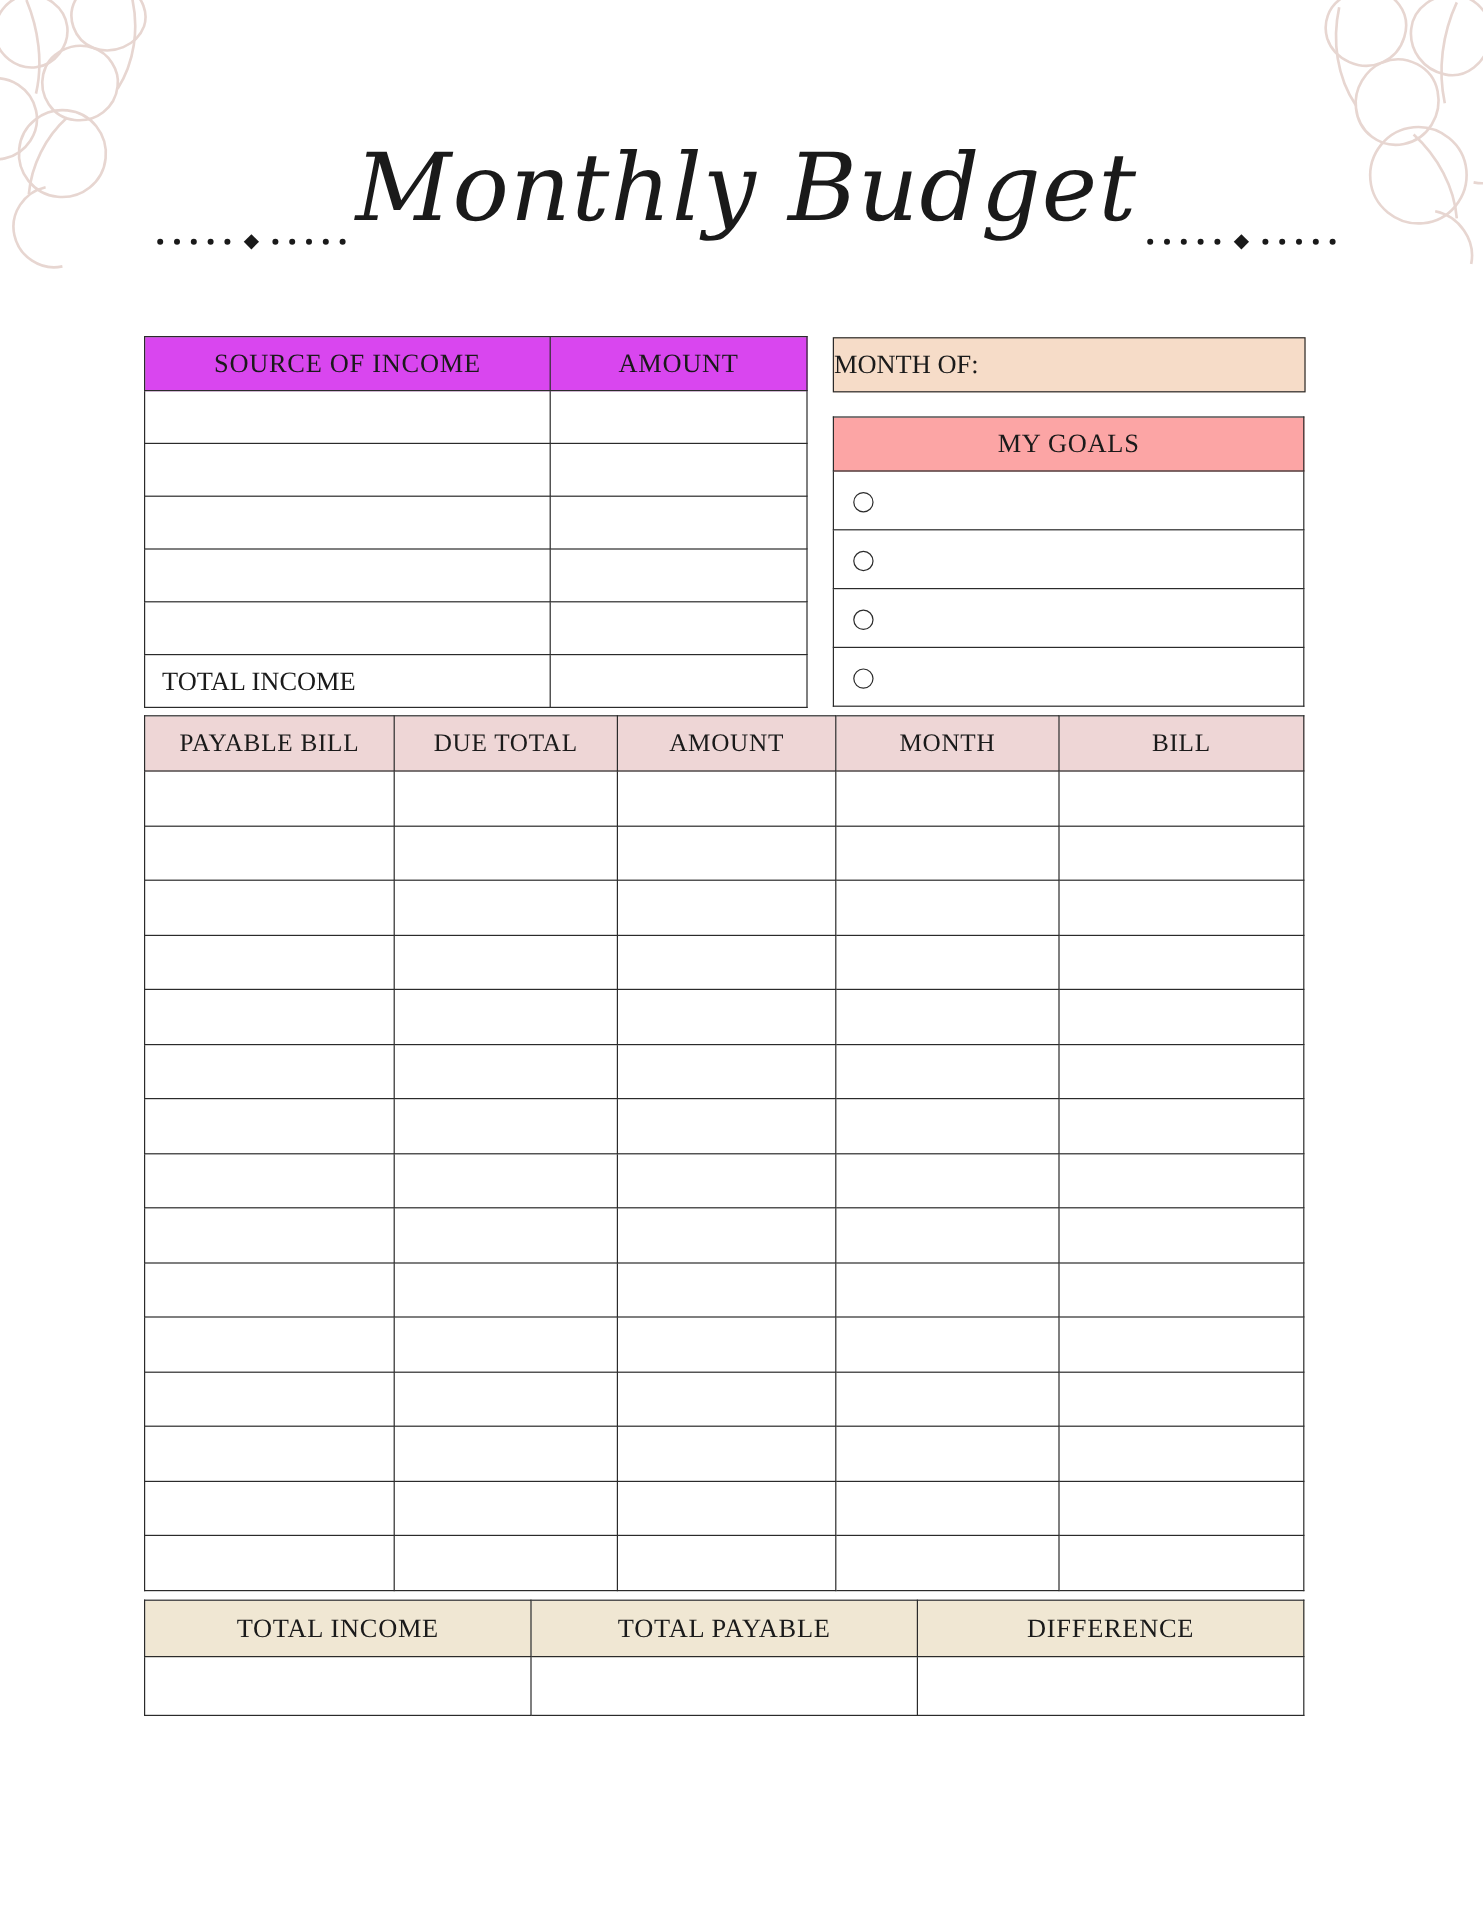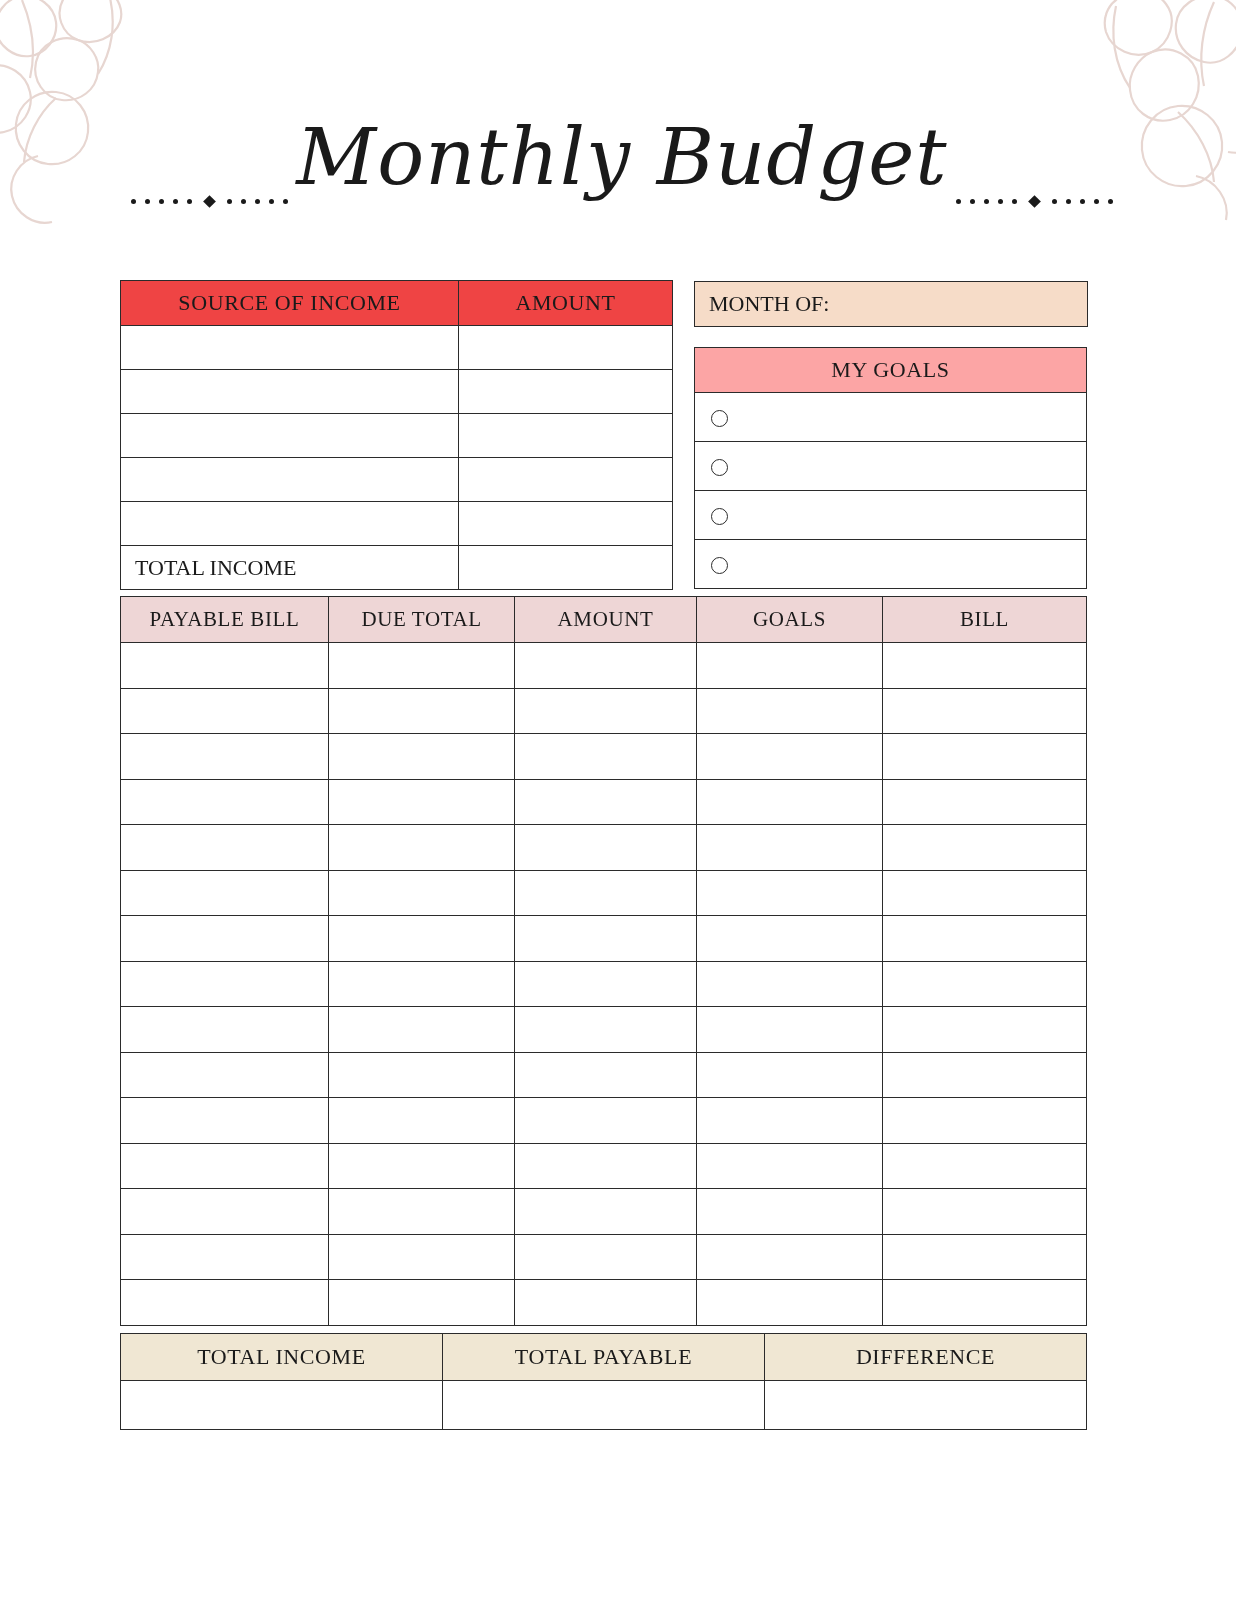--- a/index.html
+++ b/index.html
@@ -82,42 +82,41 @@
     letter-spacing: 0.6px;
   }
 
   
   .income-table {
     position: absolute;
     left: 120px;
     top: 280px;
     width: 552px;
   }
-  .income-table th { background: #ef4444; height: 44px; font-size: 22px; }
+  .income-table th { background: #d946ef; height: 44px; font-size: 22px; }
   .income-table td { height: 43px; }
   .income-table td.label {
     text-align: left;
     padding-left: 14px;
     font-size: 22px;
   }
 
   
   .month-box {
     position: absolute;
     left: 694px;
     top: 281px;
     width: 392px;
     height: 44px;
     border: 1.4px solid #2b2b2b;
     background: #f6dcc8;
     display: flex;
     align-items: center;
   }
   .month-box span {
-    padding-left: 14px;
     font-size: 22px;
   }
 
   
   .goals-table {
     position: absolute;
     left: 694px;
     top: 347px;
     width: 392px;
   }
@@ -289,21 +288,21 @@
       <col style="width:186px">
       <col style="width:182px">
       <col style="width:186px">
       <col style="width:204px">
   </colgroup>
   <thead>
     <tr>
       <th>PAYABLE BILL</th>
       <th>DUE TOTAL</th>
       <th>AMOUNT</th>
-      <th>GOALS</th>
+      <th>MONTH</th>
       <th>BILL</th>
     </tr>
   </thead>
   <tbody id="bills-body">
       <tr>
         <td></td>
         <td></td>
         <td></td>
         <td></td>
         <td></td>

